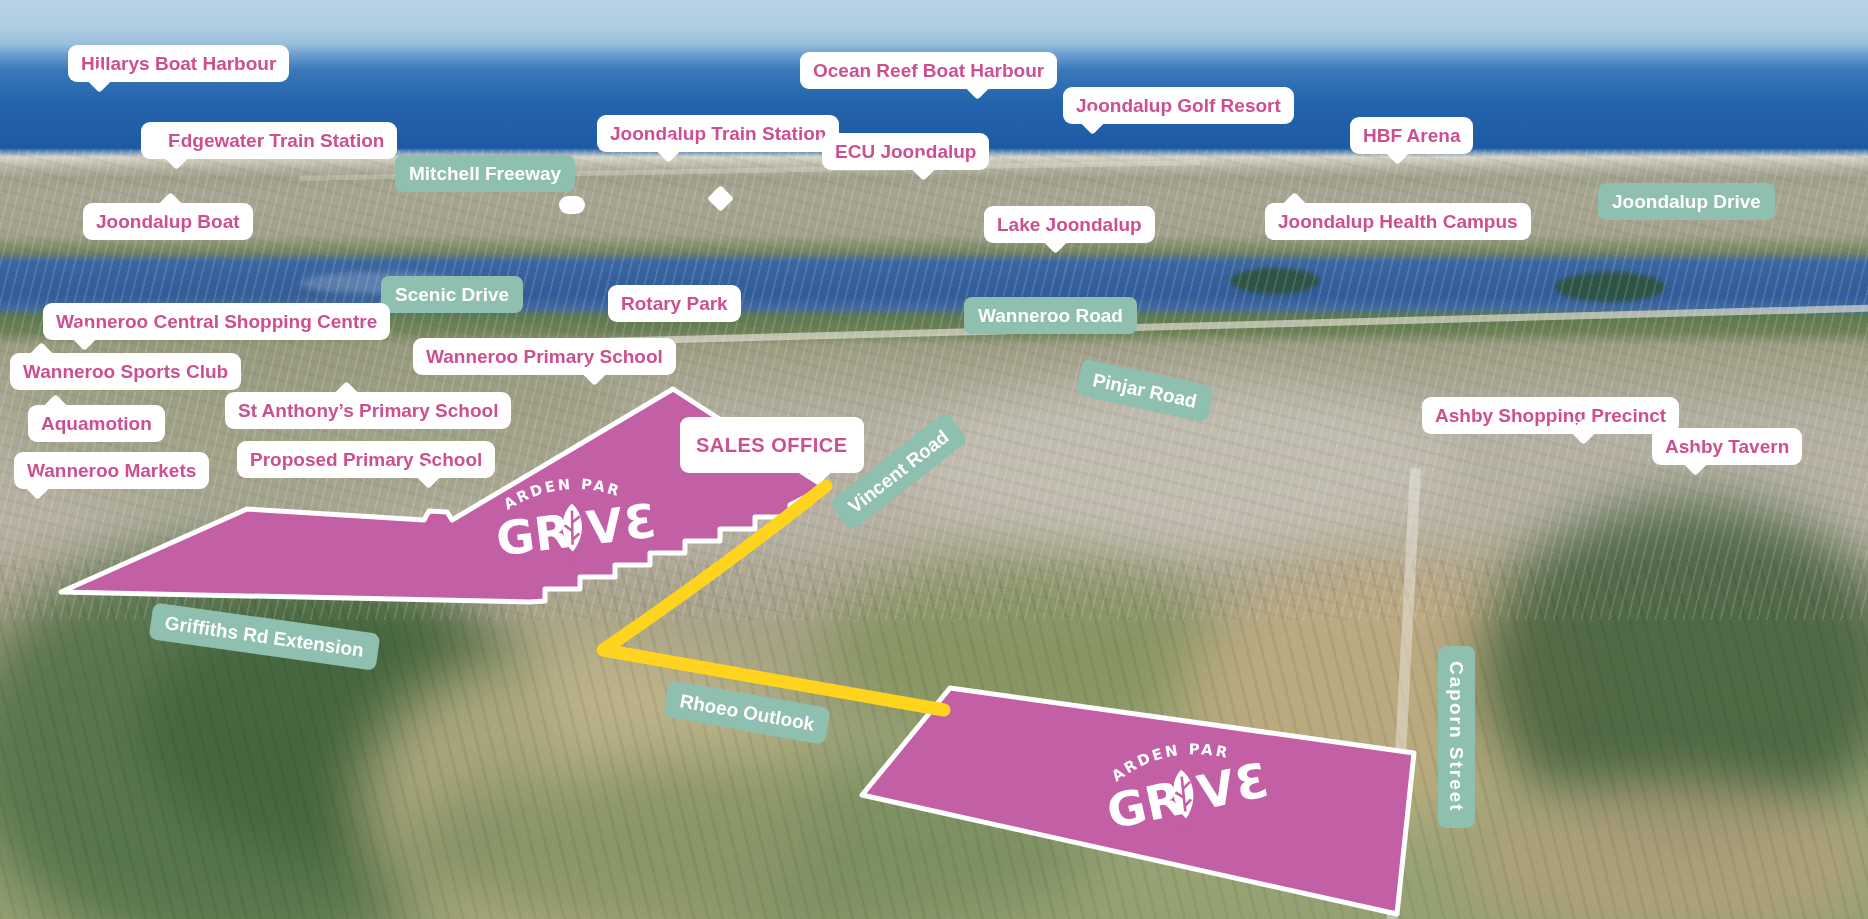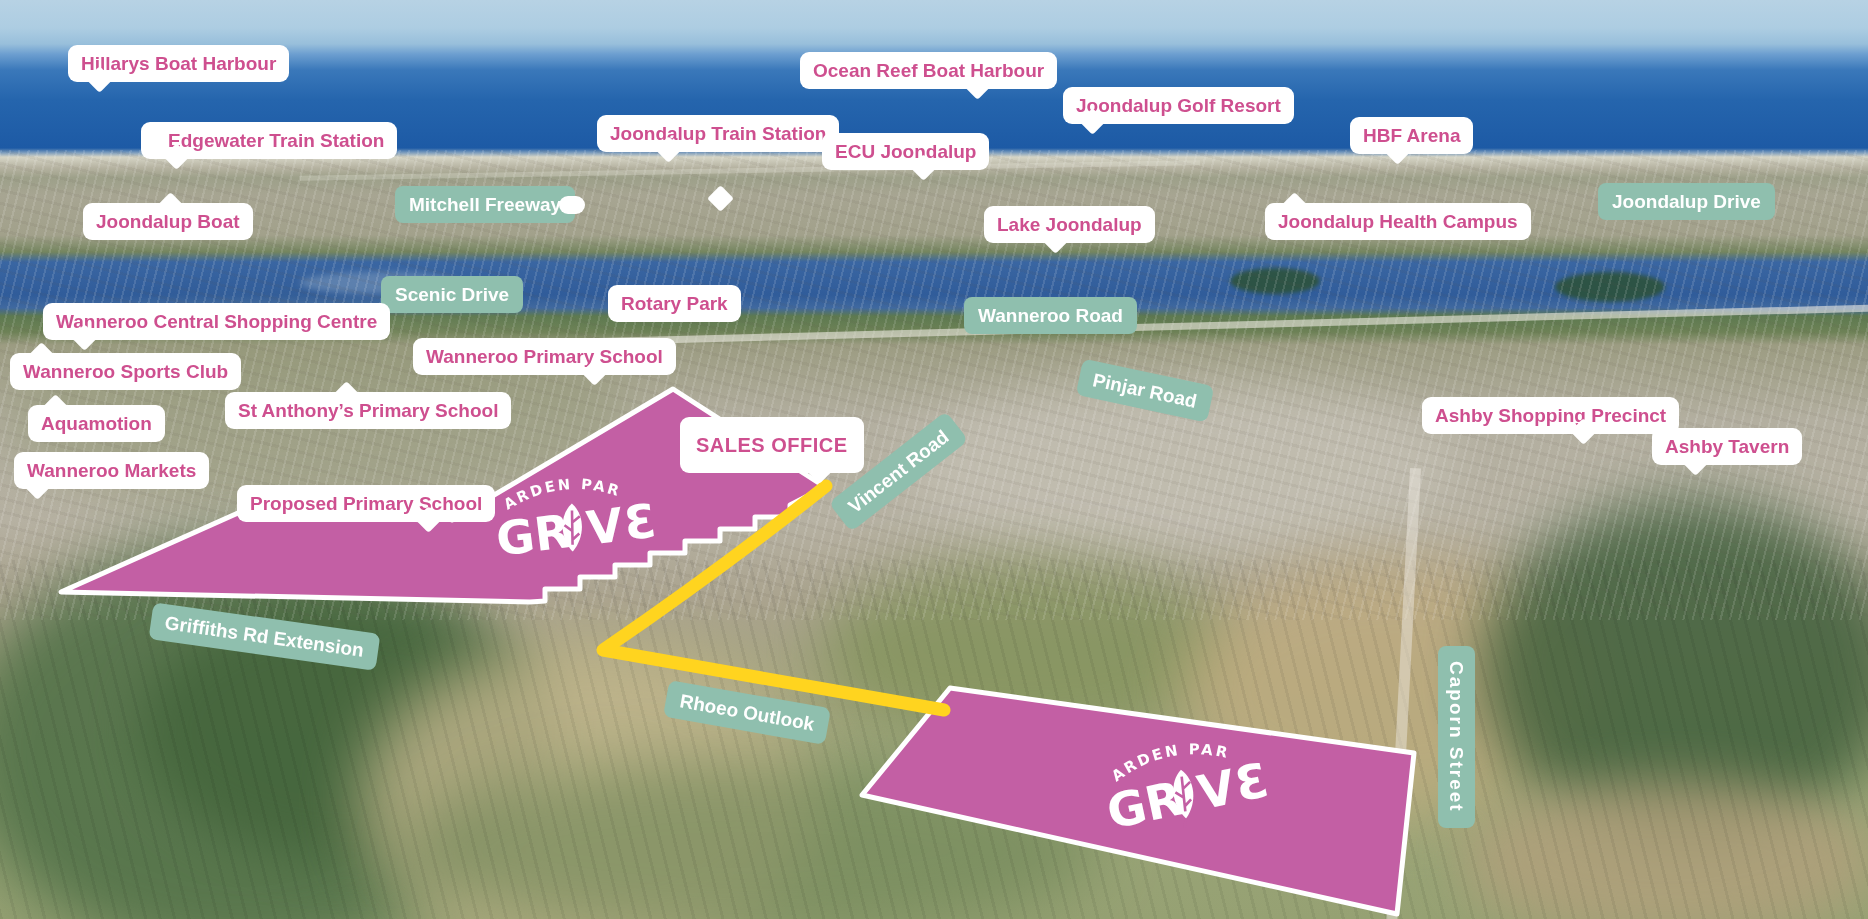--- a/index.html
+++ b/index.html
@@ -169,39 +169,39 @@
     <span class="tail b" style="left: 14px;"></span>
   </div>
       <div class="bubble" style="left: 225px; top: 392px;">
     <span class="bubble-text">St Anthony’s Primary School</span>
     <span class="tail t" style="left: 112px;"></span>
   </div>
       <div class="bubble" style="left: 413px; top: 338px;">
     <span class="bubble-text">Wanneroo Primary School</span>
     <span class="tail b" style="left: 172px;"></span>
   </div>
-      <div class="bubble" style="left: 237px; top: 441px; margin-top: 44px;">
+      <div class="bubble" style="left: 237px; top: 441px;">
     <span class="bubble-text">Proposed Primary School</span>
     <span class="tail b" style="left: 182px;"></span>
   </div>
       <div class="bubble" style="left: 1422px; top: 397px;">
     <span class="bubble-text">Ashby Shopping Precinct</span>
     <span class="tail b" style="left: 152px;"></span>
   </div>
       <div class="bubble" style="left: 1652px; top: 428px;">
     <span class="bubble-text">Ashby Tavern</span>
     <span class="tail b" style="left: 34px;"></span>
   </div>
       <div class="bubble sales" style="left: 680px; top: 417px;">
     <span class="bubble-text">SALES OFFICE</span>
     <span class="tail b" style="left: 130px;"></span>
   </div>
     </div>
   <div id="road-label-layer">
-      <div class="teal" style="left: 395px; top: 155px; margin-top: 31px;">
+      <div class="teal" style="left: 395px; top: 155px;">
     <span class="teal-text">Mitchell Freeway</span>
   </div>
       <div class="teal" style="left: 1598px; top: 183px;">
     <span class="teal-text">Joondalup Drive</span>
   </div>
       <div class="teal" style="left: 381px; top: 276px;">
     <span class="teal-text">Scenic Drive</span>
   </div>
       <div class="teal" style="left: 964px; top: 297px;">
     <span class="teal-text">Wanneroo Road</span>

